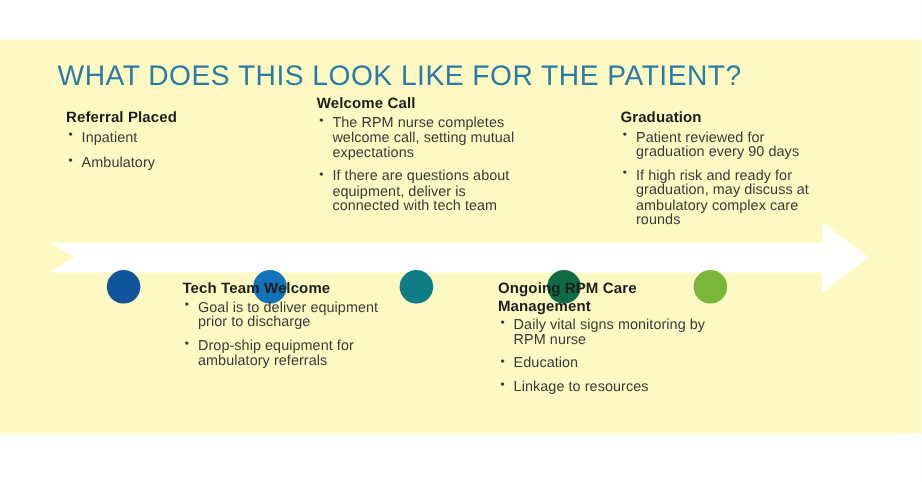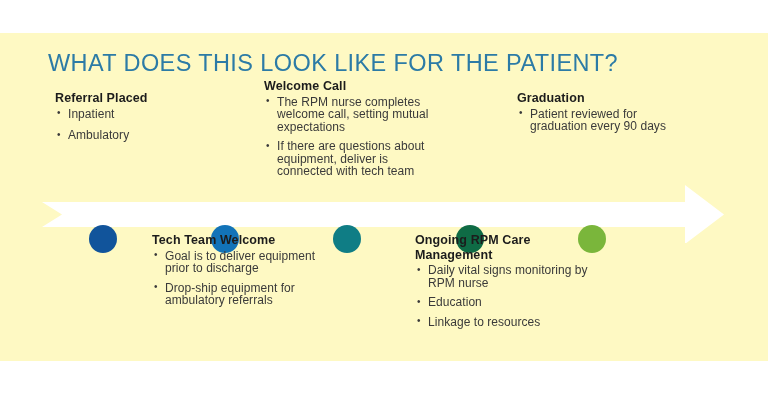--- a/index.html
+++ b/index.html
@@ -128,20 +128,21 @@
     <ul>
       <li>The RPM nurse completes welcome call, setting mutual expectations</li>
       <li>If there are questions about equipment, deliver is connected with tech team</li>
     </ul>
   </div>
 
   <div class="block" id="blk-graduation">
     <h3>Graduation</h3>
     <ul>
       <li>Patient reviewed for graduation every 90 days</li>
+      <li>If high risk and ready for graduation, may discuss at ambulatory complex care rounds</li>
     </ul>
   </div>
 
   <div class="block" id="blk-tech">
     <h3>Tech Team Welcome</h3>
     <ul>
       <li>Goal is to deliver equipment prior to discharge</li>
       <li>Drop-ship equipment for ambulatory referrals</li>
     </ul>
   </div>

